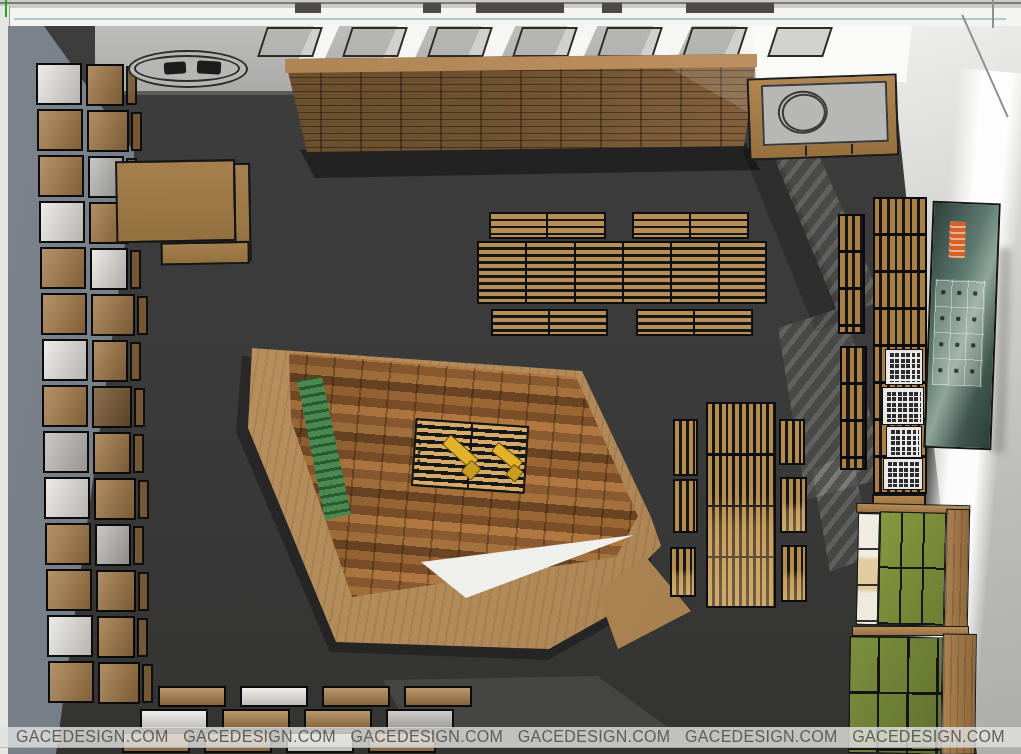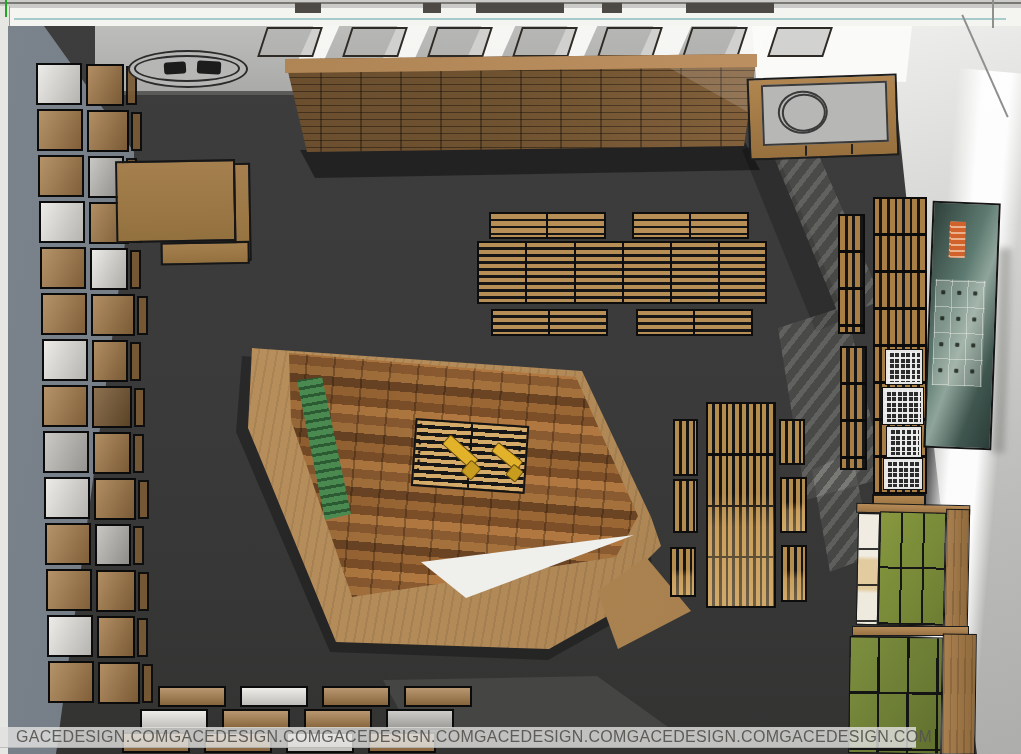--- a/index.html
+++ b/index.html
@@ -169,21 +169,21 @@
      background-image:
        radial-gradient(circle at 8px 13px,rgba(20,26,20,.9) 2px,rgba(0,0,0,0) 2.6px),
        repeating-linear-gradient(0deg,rgba(240,240,235,.55) 0 1px,rgba(0,0,0,0) 1px 26px),
        repeating-linear-gradient(90deg,rgba(240,240,235,.55) 0 1px,rgba(0,0,0,0) 1px 16px);
      background-size:16px 26px,auto,auto;}
 
   
   .cubby,.bbox{position:absolute;border:2px solid #0b0b0b;box-sizing:border-box;}
 
   
-  .wmband{left:0;top:727px;width:916px;height:21px;background:rgba(225,225,223,.82);
+  .wmband{left:0;top:727px;width:1021px;height:21px;background:rgba(225,225,223,.82);
           display:flex;justify-content:space-between;align-items:center;padding:0 16px;box-sizing:border-box;
           border-bottom:1px solid rgba(120,120,120,.35);}
   .wm{font-size:16px;line-height:1;color:#55544f;letter-spacing:.3px;opacity:.92;white-space:nowrap;}
 </style>
 </head>
 <body>
 
 <div id="stage">
 
   <div class="abs top-strip"></div>

